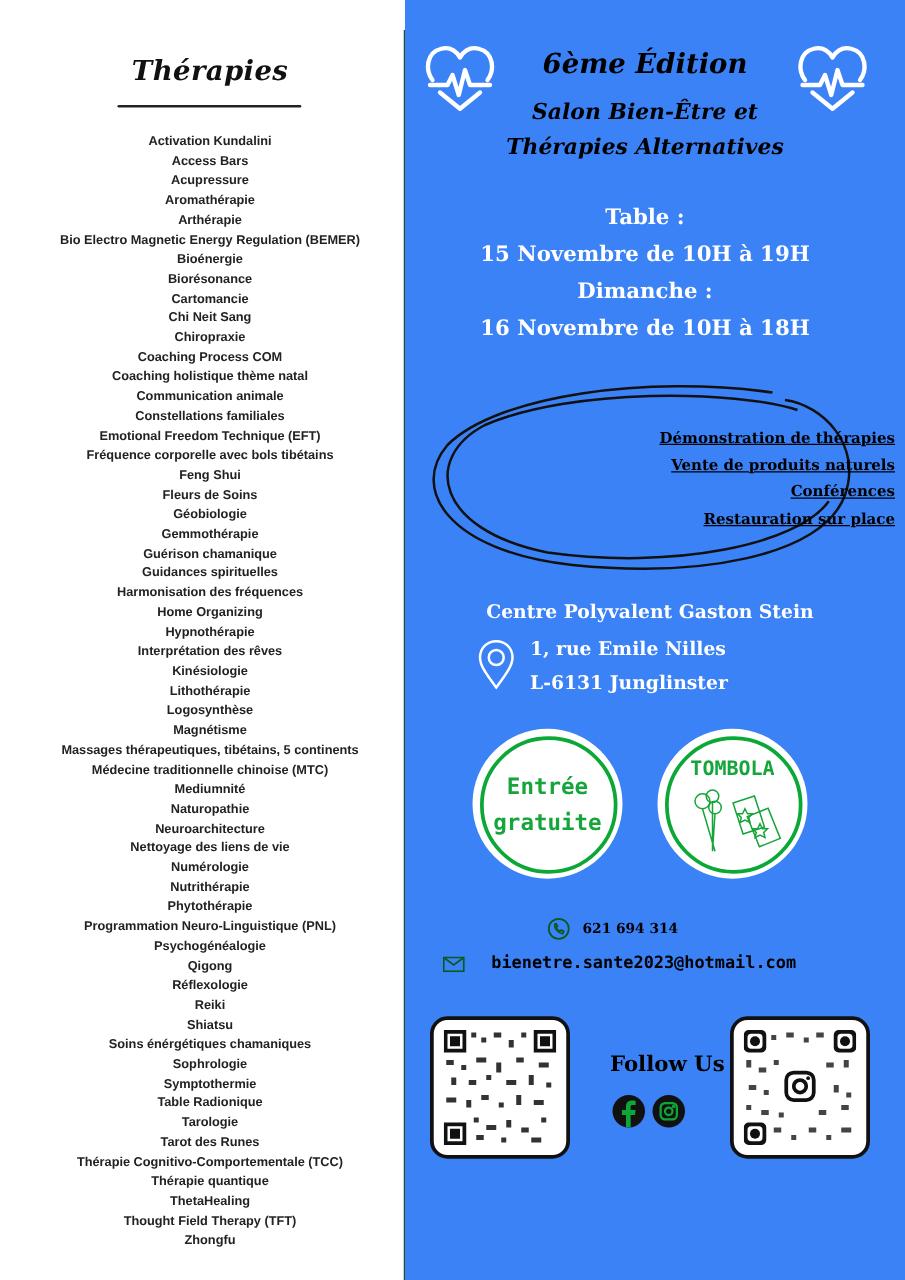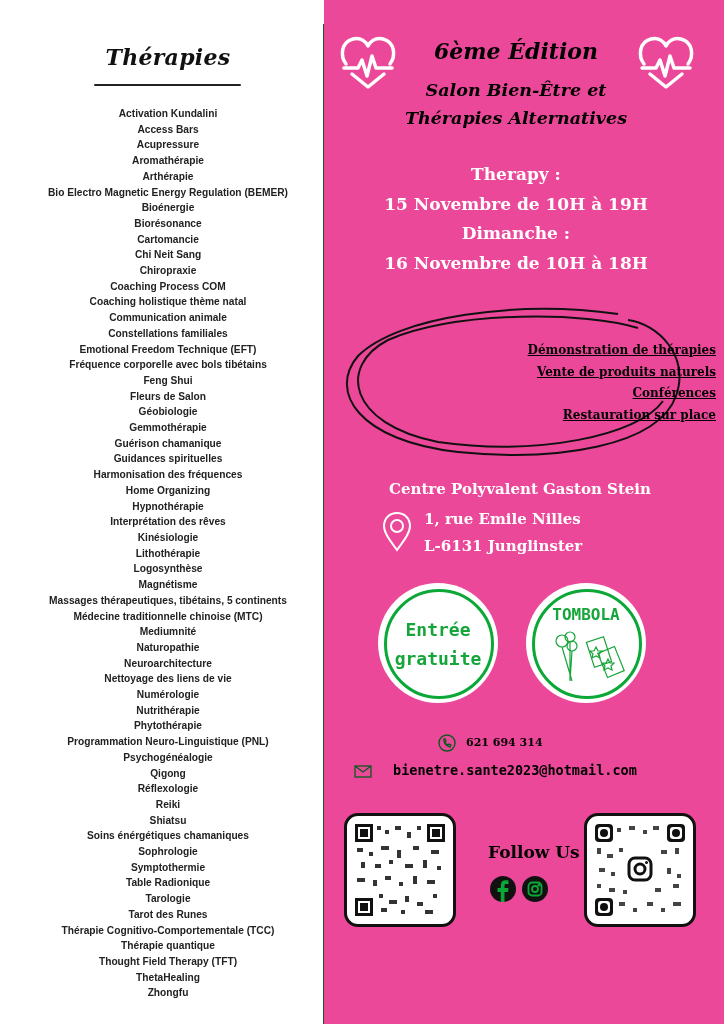--- a/index.html
+++ b/index.html
@@ -3,21 +3,21 @@
 <meta charset="utf-8">
 <style>
   html, body { margin:0; padding:0; }
   body { width:724px; height:1024px; position:relative; overflow:hidden; background:#fff; font-family:"DejaVu Sans", sans-serif; }
   .left { position:absolute; left:0; top:0; width:323px; height:1024px; background:#fff; border-right:1px solid #14532d;margin-top:24px; }
   .left-title { position:absolute; top:20px; left:0; width:336px; text-align:center; font-family:"DejaVu Serif", serif; font-weight:bold; font-style:italic; font-size:22px; color:#111; letter-spacing:0.3px; }
   .left-rule { position:absolute; top:60px; left:94px; width:147px; height:2px; background:#222; border-radius:1px; }
   .list { position:absolute; top:82px; left:0; width:336px; margin:0; padding:0; list-style:none; text-align:center; }
   .list li { font-family:"Liberation Sans", sans-serif; font-weight:bold; font-size:10.2px; line-height:15.7px; color:#222; white-space:nowrap; }
 
-  .right { position:absolute; left:324px; top:0; width:400px; height:1024px; background:#ec4899; }
+  .right { position:absolute; left:324px; top:0; width:400px; height:1024px; background:#3b82f6; }
   .heart { position:absolute; width:60px; height:58px; }
   .heart svg { width:100%; height:100%; }
   .head1 { position:absolute; top:38px; left:0; width:400px; text-align:center; font-family:"DejaVu Serif", serif; font-weight:bold; font-style:italic; font-size:22px; color:#000; }
   .head2 { position:absolute; top:76px; left:0; width:384px; text-align:center; font-family:"DejaVu Serif", serif; font-weight:bold; font-style:italic; font-size:17.5px; line-height:28px; color:#000; }
   .dates { position:absolute; top:160px; left:0; width:384px; text-align:center; font-family:"DejaVu Serif", serif; font-weight:bold; font-size:17px; line-height:29.5px; color:#fff; }
   .oval { position:absolute; left:14px; top:306px; width:350px; height:154px; }
   .activities { position:absolute; top:340px; left:0; width:392px; text-align:right; font-family:"DejaVu Serif", serif; font-weight:bold; font-size:12px; line-height:21.5px; color:#000; }
   .activities div { text-decoration:underline; }
   .venue { position:absolute; top:480px; left:0; width:392px; text-align:center; font-family:"DejaVu Serif", serif; font-weight:bold; font-size:15px; color:#fff; }
   .addr { position:absolute; top:506px; left:100px; font-family:"DejaVu Serif", serif; font-weight:bold; font-size:15px; line-height:27px; color:#fff; }
@@ -53,21 +53,21 @@
       <li>Cartomancie</li>
       <li>Chi Neit Sang</li>
       <li>Chiropraxie</li>
       <li>Coaching Process COM</li>
       <li>Coaching holistique thème natal</li>
       <li>Communication animale</li>
       <li>Constellations familiales</li>
       <li>Emotional Freedom Technique (EFT)</li>
       <li>Fréquence corporelle avec bols tibétains</li>
       <li>Feng Shui</li>
-      <li>Fleurs de Salon</li>
+      <li>Fleurs de Soins</li>
       <li>Géobiologie</li>
       <li>Gemmothérapie</li>
       <li>Guérison chamanique</li>
       <li>Guidances spirituelles</li>
       <li>Harmonisation des fréquences</li>
       <li>Home Organizing</li>
       <li>Hypnothérapie</li>
       <li>Interprétation des rêves</li>
       <li>Kinésiologie</li>
       <li>Lithothérapie</li>
@@ -89,22 +89,22 @@
       <li>Reiki</li>
       <li>Shiatsu</li>
       <li>Soins énérgétiques chamaniques</li>
       <li>Sophrologie</li>
       <li>Symptothermie</li>
       <li>Table Radionique</li>
       <li>Tarologie</li>
       <li>Tarot des Runes</li>
       <li>Thérapie Cognitivo-Comportementale (TCC)</li>
       <li>Thérapie quantique</li>
+      <li>ThetaHealing</li>
       <li>Thought Field Therapy (TFT)</li>
-      <li>ThetaHealing</li>
       <li>Zhongfu</li>
     </ul>
 </div>
 
 <div class="right">
   <div class="heart" style="left:14px;top:34px;">
     <svg viewBox="0 0 60 58" fill="none" stroke="#fff" stroke-width="3.5" stroke-linecap="round" stroke-linejoin="round">
       <path d="M8 30 C2 22 3 8 15 5 C23 3 28 8 30 12 C32 8 37 3 45 5 C57 8 58 22 52 30"></path>
       <path d="M14 40 L30 53 L46 40"></path>
       <path d="M6 34 L20 34 L24 26 L29 42 L34 22 L38 34 L54 34"></path>
@@ -118,21 +118,21 @@
     </svg>
   </div>
 
   <div class="head1" style="width:384px;">6ème Édition</div>
   <div class="head2">
     <div>Salon Bien-Être et</div>
     <div>Thérapies Alternatives</div>
   </div>
 
   <div class="dates">
-    <div>Therapy :</div>
+    <div>Table :</div>
     <div>15 Novembre de 10H à 19H</div>
     <div>Dimanche :</div>
     <div>16 Novembre de 10H à 18H</div>
   </div>
 
   <svg class="oval" viewBox="0 0 350 154" fill="none" stroke="#111" stroke-width="2">
     <path d="M280 8 C180 -6 60 10 20 50 C-10 85 20 135 120 146 C220 156 320 140 338 90 C352 50 320 18 290 14"></path>
     <path d="M300 22 C250 6 120 4 50 34 C0 60 10 118 100 136 C200 150 300 130 325 95"></path>
   </svg>
   <div class="activities">

